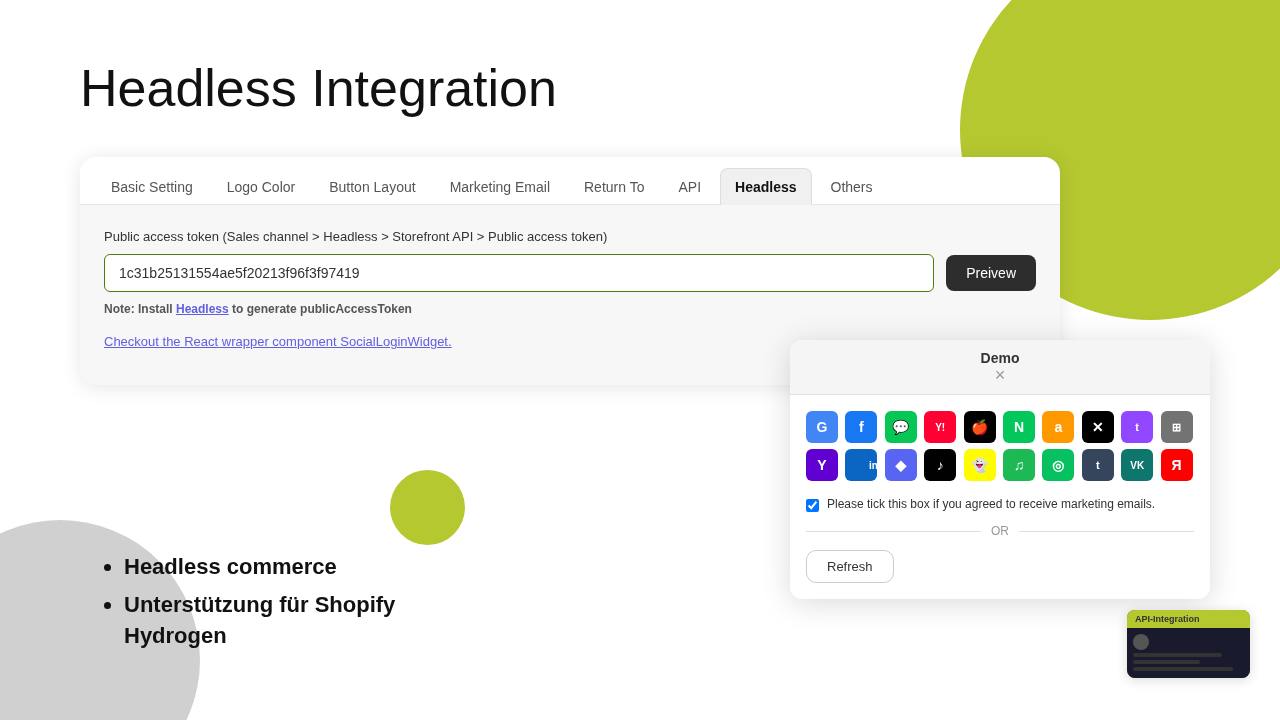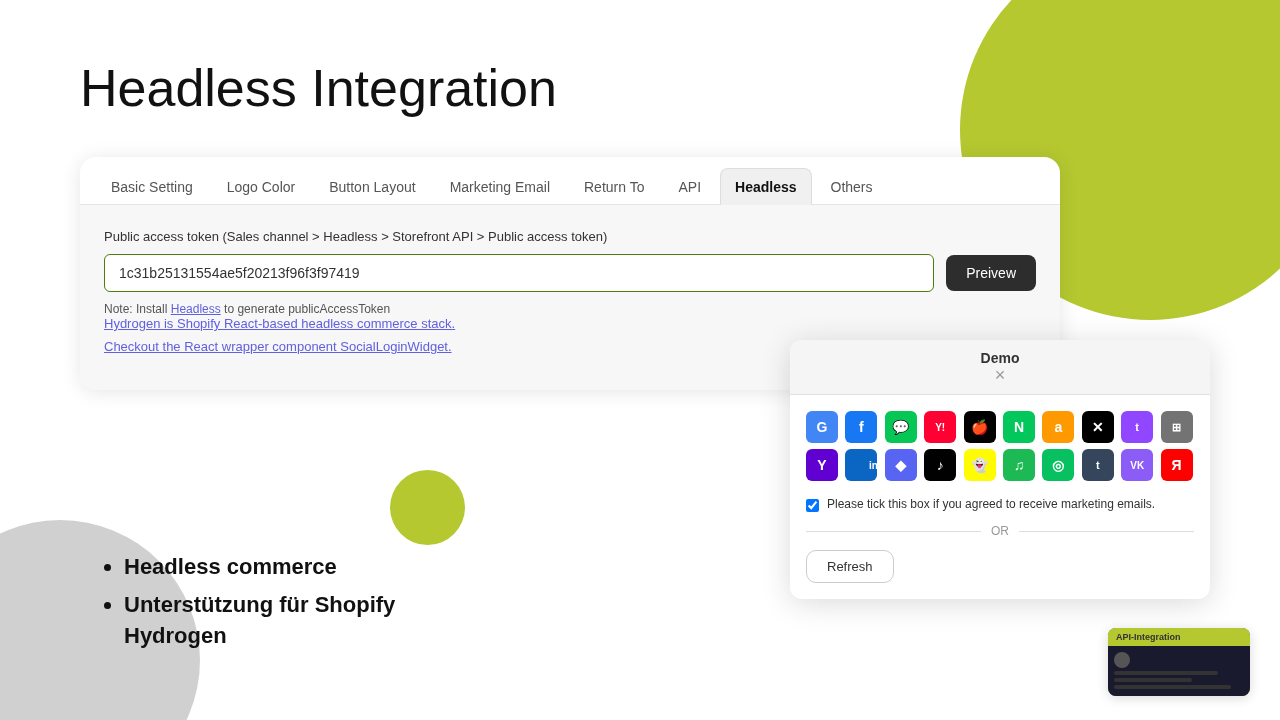--- a/index.html
+++ b/index.html
@@ -133,20 +133,22 @@
       border-radius: 8px;
       font-size: 14px;
       cursor: pointer;
       font-weight: 500;
       white-space: nowrap;
     }
 
     .note-text {
       font-size: 12px;
       color: #555;
+      margin-bottom: 18px;
+      font-weight: bold;
     }
     .note-text a {
       color: #6060e0;
       text-decoration: underline;
     }
 
     .section-title {
       font-size: 15px;
       font-weight: 700;
       color: #111;
@@ -253,21 +255,21 @@
     .si-twitch { background: #9146FF; }
     .si-microsoft { background: #737373; }
     .si-yahoo { background: #6001D2; }
     .si-linkedin { background: #0A66C2; }
     .si-discord { background: #5865F2; }
     .si-tiktok { background: #010101; }
     .si-snapchat { background: #FFFC00; color: #000; }
     .si-spotify { background: #1DB954; }
     .si-wechat { background: #07C160; }
     .si-tumblr { background: #35465C; }
-    .si-vk { background: #8b5cf6; }
+    .si-vk { background: #0f766e; }
     .si-yandex { background: #FF0000; }
 
     .checkbox-row {
       display: flex;
       align-items: flex-start;
       gap: 8px;
       margin-bottom: 8px;
       font-size: 12px;
       color: #333;
     }
@@ -302,23 +304,23 @@
       border: 1px solid #ccc;
       border-radius: 10px;
       font-size: 13px;
       cursor: pointer;
       color: #333;
     }
 
     
     .api-thumbnail {
       position: absolute;
-      bottom: 24px;
+      bottom: 42px;
       right: 30px;
-      width: 142px;
+      width: 123px;
       background: #4d7c0f;
       border-radius: 8px;
       box-shadow: 0 2px 12px rgba(0,0,0,0.15);
       overflow: hidden;
       z-index: 10;
     }
 
     .api-thumb-header {
       background: #b5c830;
       padding: 4px 8px;
@@ -377,21 +379,20 @@
       <p class="token-label">Public access token (Sales channel &gt; Headless &gt; Storefront API &gt; Public access token)</p>
       <div class="token-row">
         <input class="token-input" type="text" value="1c31b25131554ae5f20213f96f3f97419" style="">
         <button class="preview-btn">Preivew</button>
       </div>
       <p class="note-text">
         <span>Note: Install</span>
         <a>Headless</a>
         <span>to generate publicAccessToken</span>
       </p>
-      <a class="link-item">Hydrogen is Shopify React-based headless commerce stack.</a>
       <a class="link-item">Checkout the React wrapper component SocialLoginWidget.</a>
     </div>
   </div>
 </div>
 
 <div class="bullet-list">
   <ul>
     <li>Headless commerce</li>
     <li>
       <span>Unterstützung für Shopify<br>Hydrogen</span>

